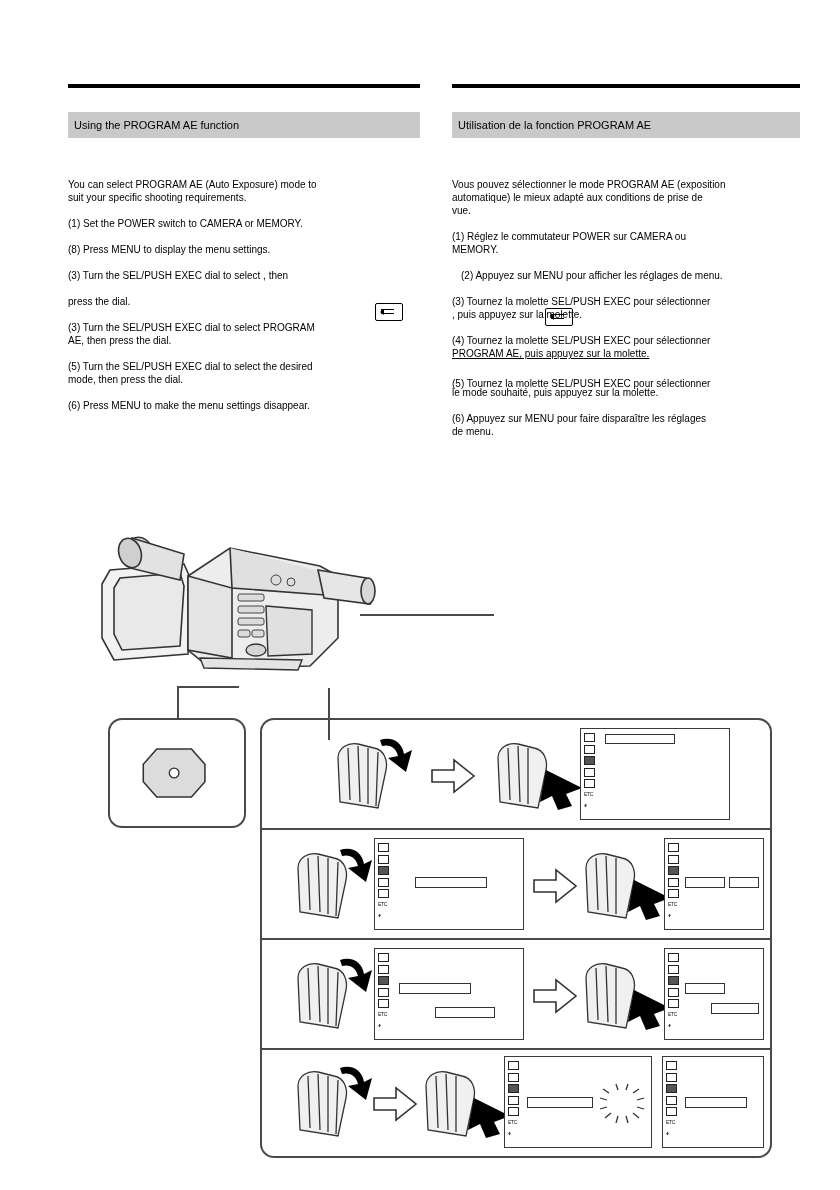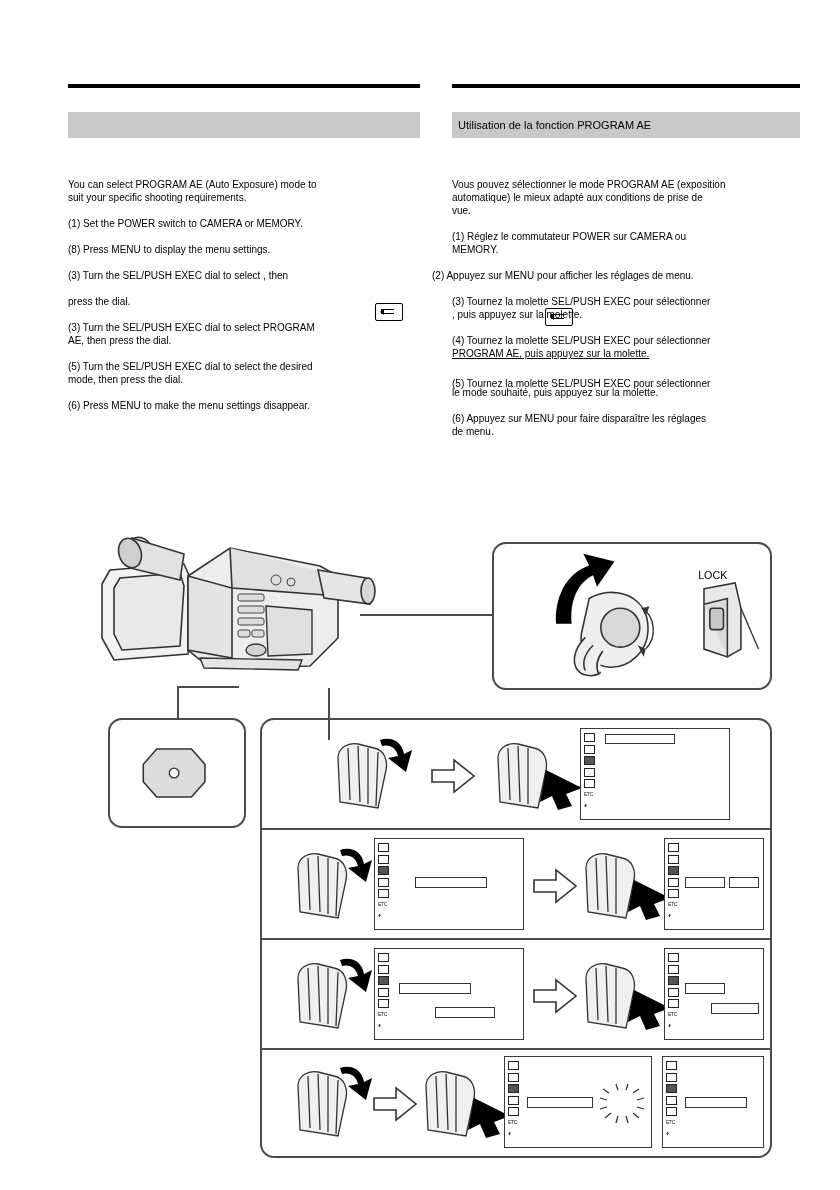--- a/index.html
+++ b/index.html
@@ -144,41 +144,42 @@
 </head>
 <body>
 
 <div class="page">
 
   <div class="rule left"></div>
   <div class="rule right"></div>
 
   <div class="hdrband left"></div>
   <div class="hdrband right"></div>
+  <div class="hdrtext" style="left:68px; top:112px; width:352px;">Using the PROGRAM AE function</div>
   <div class="hdrtext" style="left:452px; top:112px; width:348px;">Utilisation de la fonction PROGRAM AE</div>
 
   <div class="para" style="left:68px; top:178px;">You can select PROGRAM AE (Auto Exposure) mode to</div>
   <div class="para" style="left:68px; top:191px;">suit your specific shooting requirements.</div>
   <div class="para" style="left:68px; top:217px;">(1) Set the POWER switch to CAMERA or MEMORY.</div>
   <div class="para" style="left:68px; top:243px;">(8) Press MENU to display the menu settings.</div>
   <div class="para" style="left:68px; top:269px;text-align:center;">(3) Turn the SEL/PUSH EXEC dial to select     , then</div>
   <div class="keyicon" style="left:375px; top:303px;"></div>
   <div class="para" style="left:68px; top:295px;">     press the dial.</div>
   <div class="para" style="left:68px; top:321px;">(3) Turn the SEL/PUSH EXEC dial to select PROGRAM</div>
   <div class="para" style="left:68px; top:334px;">     AE, then press the dial.</div>
   <div class="para" style="left:68px; top:360px;">(5) Turn the SEL/PUSH EXEC dial to select the desired</div>
   <div class="para" style="left:68px; top:373px;">     mode, then press the dial.</div>
   <div class="para" style="left:68px; top:399px;">(6) Press MENU to make the menu settings disappear.</div>
 
   <div class="para" style="left:452px; top:178px;">Vous pouvez sélectionner le mode PROGRAM AE (exposition</div>
   <div class="para" style="left:452px; top:191px;">automatique) le mieux adapté aux conditions de prise de</div>
   <div class="para" style="left:452px; top:204px;">vue.</div>
   <div class="para" style="left:452px; top:230px;text-align:center;">(1) Réglez le commutateur POWER sur CAMERA ou</div>
   <div class="para" style="left:452px; top:243px;">     MEMORY.</div>
-  <div class="para" style="left:432px; top:269px;">(2) Appuyez sur MENU pour afficher les réglages de menu.</div>
+  <div class="para" style="left:461px; top:269px;">(2) Appuyez sur MENU pour afficher les réglages de menu.</div>
   <div class="para" style="left:452px; top:295px;">(3) Tournez la molette SEL/PUSH EXEC pour sélectionner</div>
   <div class="keyicon" style="left:545px; top:308px;"></div>
   <div class="para" style="left:452px; top:308px;">          , puis appuyez sur la molette.</div>
   <div class="para" style="left:452px; top:334px;">(4) Tournez la molette SEL/PUSH EXEC pour sélectionner</div>
   <div class="para" style="left:452px; top:347px;text-decoration:underline;">     PROGRAM AE, puis appuyez sur la molette.</div>
   <div class="para" style="left:452px; top:377px;">(5) Tournez la molette SEL/PUSH EXEC pour sélectionner</div>
   <div class="para" style="left:452px; top:386px;">     le mode souhaité, puis appuyez sur la molette.</div>
   <div class="para" style="left:452px; top:412px;text-align:right;">(6) Appuyez sur MENU pour faire disparaître les réglages</div>
   <div class="para" style="left:452px; top:425px;">     de menu.</div>
 
@@ -224,48 +225,20 @@
 
       <g stroke="#333" stroke-width="1.4" fill="#d5d5d5">
         <ellipse cx="176" cy="132" rx="10" ry="6"></ellipse>
       </g>
 
       <g stroke="#333" stroke-width="1.4" fill="#e4e4e4">
         <path d="M120,140 L222,142 L218,152 L124,150 Z"></path>
       </g>
     </svg>
 
-    <div class="rbox" style="left:432px; top:32px; width:280px; height:148px;">
-      <svg viewBox="0 0 280 148" style="width:100%;height:100%;">
-
-        <path d="M62,82 C60,56 72,30 96,22 L90,10 L122,18 L104,44 L100,32 C84,40 76,58 78,82 Z" fill="#000" stroke="none"></path>
-
-        <g stroke="#333" stroke-width="1.6" fill="#efefef">
-          <path d="M96,56 C120,42 152,52 156,80 C160,110 136,130 112,126 C92,122 86,104 88,92 Z"></path>
-          <path d="M92,96 C84,104 78,116 82,126 C86,136 100,138 108,132"></path>
-          <path d="M100,104 C92,112 88,122 92,130"></path>
-          <path d="M110,110 C104,118 102,126 106,134"></path>
-        </g>
-        <circle cx="128" cy="86" r="20" fill="#d8d8d8" stroke="#333" stroke-width="1.6"></circle>
-
-        <g stroke="#333" stroke-width="1.4" fill="none">
-          <path d="M150,66 C164,74 166,96 154,108"></path>
-          <path d="M158,64 L150,66 L154,74" fill="#333" stroke="none"></path>
-          <path d="M154,108 L146,104 L152,116" fill="#333" stroke="none"></path>
-        </g>
-
-        <g stroke="#333" stroke-width="1.6" fill="#e9e9e9">
-          <path d="M214,46 L246,40 L252,66 L252,108 L238,116 L214,108 Z"></path>
-          <path d="M214,62 L238,56 L238,116" fill="#dcdcdc"></path>
-          <rect x="220" y="66" width="14" height="22" rx="3" fill="#c8c8c8"></rect>
-        </g>
-        <line x1="252" y1="66" x2="270" y2="108" stroke="#333" stroke-width="1.4"></line>
-        <text x="208" y="36" font-family="Liberation Sans, sans-serif" font-size="11" fill="#000">LOCK</text>
-      </svg>
-    </div>
 
     <div class="connector" style="left:300px; top:104px; width:134px; height:2px;"></div>
 
     <div class="rbox" style="left:48px; top:208px; width:138px; height:110px;">
       <svg viewBox="0 0 138 110" style="width:100%;height:100%;">
         <path d="M48,30 L84,30 L98,46 L98,64 L84,80 L48,80 L34,64 L34,46 Z" fill="#dcdcdc" stroke="#333" stroke-width="1.6"></path>
         <circle cx="66" cy="55" r="5" fill="#ffffff" stroke="#333" stroke-width="1.4"></circle>
       </svg>
     </div>
     <div class="connector" style="left:117px; top:178px; width:2px; height:30px;"></div>

